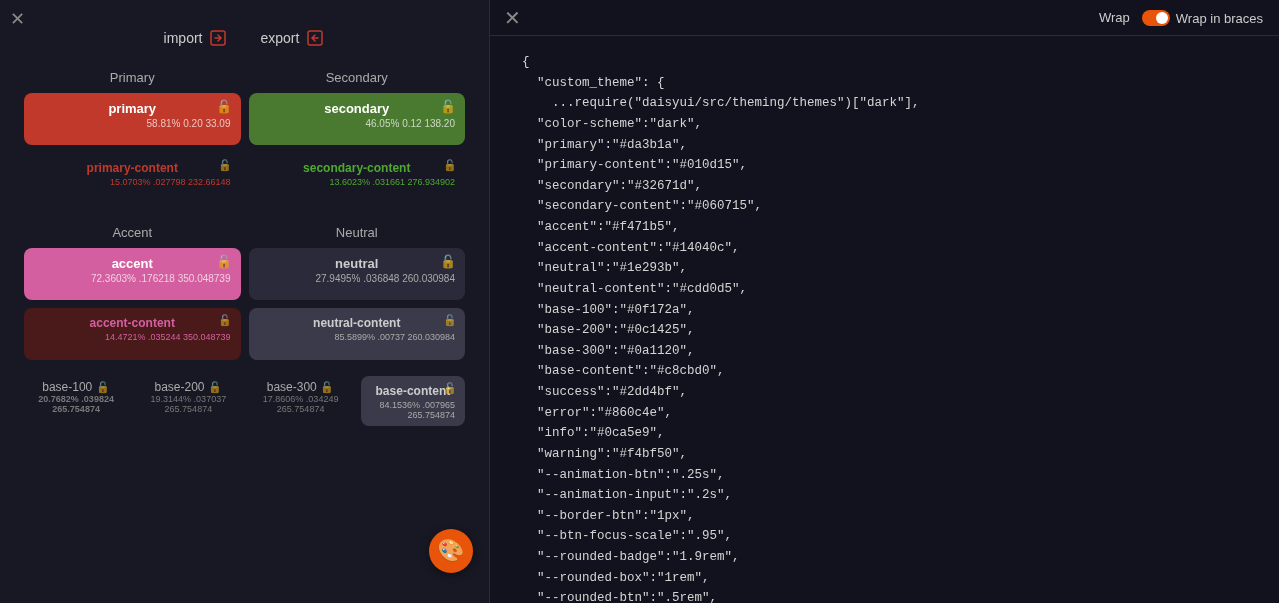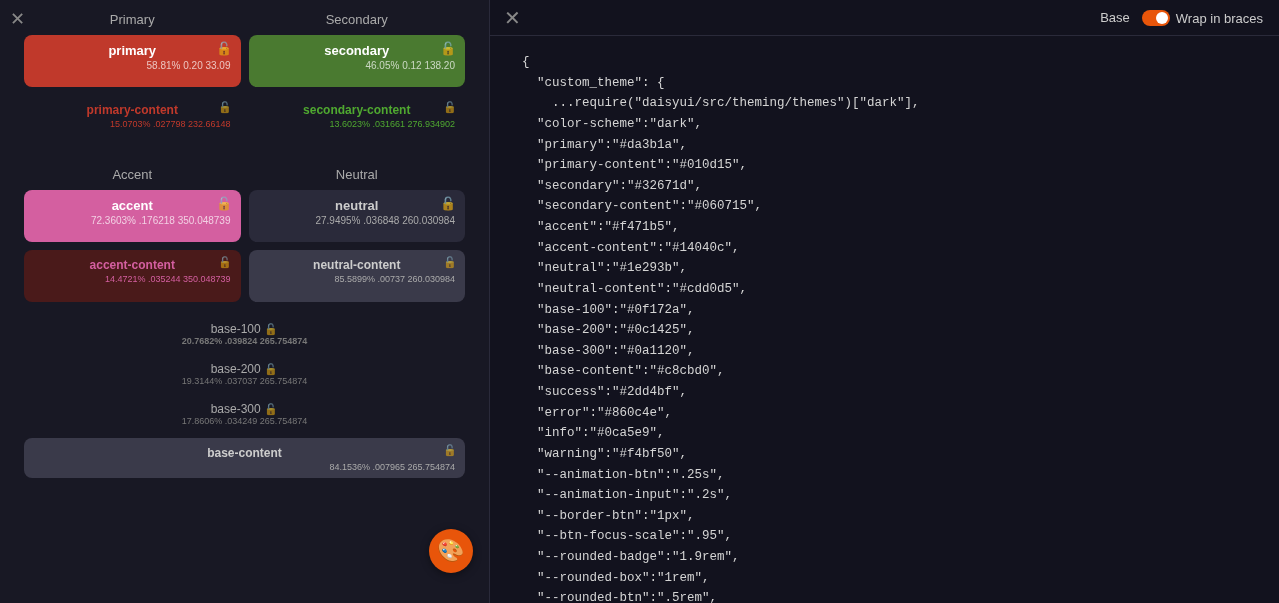--- a/index.html
+++ b/index.html
@@ -253,20 +253,36 @@
       opacity: 0.6;
     }
   </style>
 </head>
 <body>
 
 <div class="left-panel">
 
   <button class="close-btn">✕</button>
 
+  <div class="top-actions">
+    <button class="action-btn">
+      <span>import</span>
+      <svg width="20" height="20" viewBox="0 0 20 20" fill="none">
+        <rect x="3" y="3" width="14" height="14" rx="2" stroke="#c0392b" stroke-width="1.5" fill="none"></rect>
+        <path d="M7 10h6M10 7l3 3-3 3" stroke="#c0392b" stroke-width="1.5" stroke-linecap="round"></path>
+      </svg>
+    </button>
+    <button class="action-btn">
+      <span>export</span>
+      <svg width="20" height="20" viewBox="0 0 20 20" fill="none">
+        <rect x="3" y="3" width="14" height="14" rx="2" stroke="#c0392b" stroke-width="1.5" fill="none"></rect>
+        <path d="M13 10H7M10 7l-3 3 3 3" stroke="#c0392b" stroke-width="1.5" stroke-linecap="round"></path>
+      </svg>
+    </button>
+  </div>
 
   <div class="section">
     <div style="display:grid;grid-template-columns:1fr 1fr;gap:8px;">
       <div>
         <div class="section-label">Primary</div>
         <div class="color-card card-primary">
           <span class="card-label">primary</span>
           <span class="card-value">58.81% 0.20 33.09</span>
           <span class="lock-icon">🔓</span>
         </div>
@@ -321,21 +337,21 @@
       </div>
       <div class="color-card card-neutral-content">
         <span class="card-label">neutral-content</span>
         <span class="card-value">85.5899% .00737 260.030984</span>
         <span class="lock-icon lock-icon-small">🔓</span>
       </div>
     </div>
   </div>
 
   <div class="section">
-    <div style="display:grid;grid-template-columns:1fr;gap:8px;">
+    <div style="display:grid;grid-template-columns:1fr 1fr 1fr 1fr;gap:8px;">
 
       <div style="text-align:center;padding:4px 0;">
         <div style="font-size:12px;color:#aaa;display:flex;align-items:center;justify-content:center;gap:4px;">
           <span>base-100</span>
           <span style="font-size:11px;opacity:0.6;">🔓</span>
         </div>
         <div style="font-size:9px;color:#777;font-weight:bold;">20.7682% .039824 265.754874</div>
       </div>
 
       <div style="text-align:center;padding:4px 0;">
@@ -367,21 +383,21 @@
     <span>🎨</span>
   </div>
 
 </div>
 
 <div class="right-panel">
 
   <div class="right-header">
     <button class="right-close-btn">✕</button>
     <button class="copy-btn">
-      <span>Base</span>
+      <span>Wrap</span>
     </button>
     <div class="wrap-toggle">
       <div class="toggle-circle">
         <div class="toggle-dot"></div>
       </div>
       <span>Wrap in braces</span>
     </div>
   </div>
 
   <div class="code-area">{

